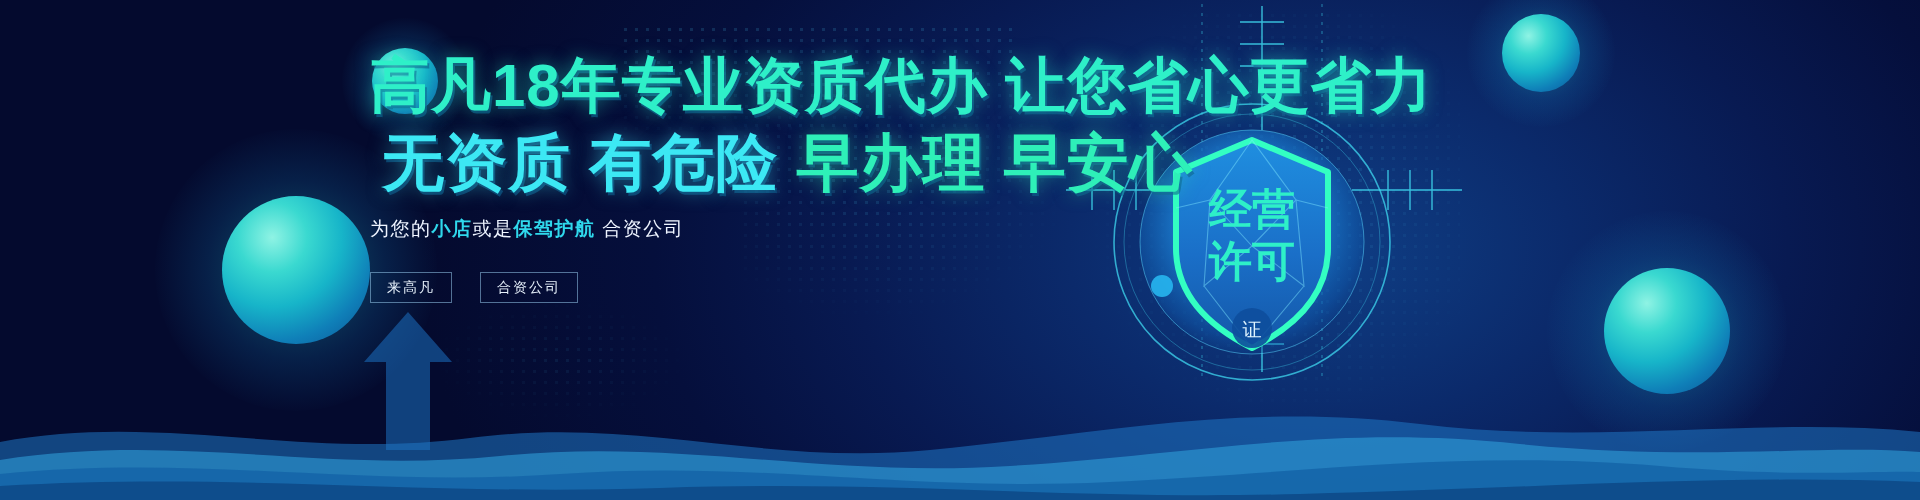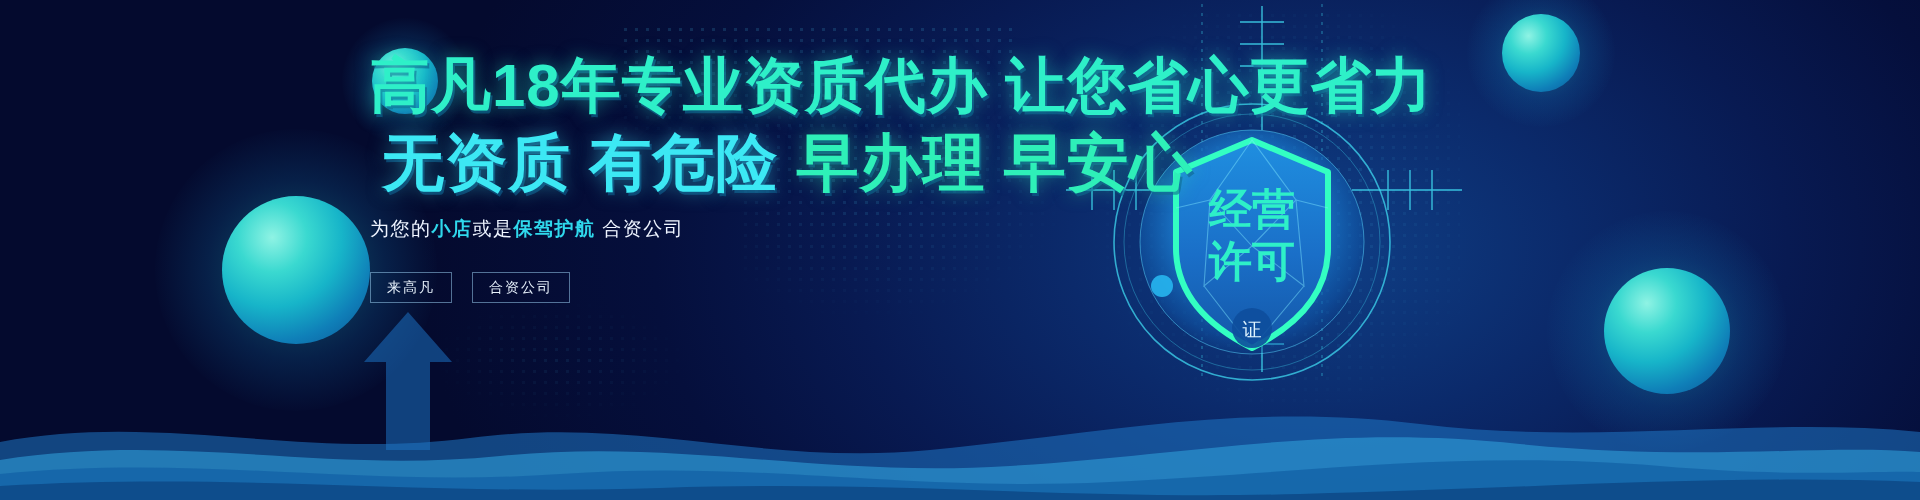--- a/index.html
+++ b/index.html
@@ -119,21 +119,21 @@
     color: #eef4ff;
     letter-spacing: 1.5px;
     white-space: nowrap;
   }
   #subtitle .hl { color: #2fd8ec; font-weight: bold; }
 
   #cta-row {
     margin-top: 30px;
     display: flex;
     align-items: center;
-    gap: 20px;
+    gap: 28px;
   }
   .cta-btn {
     border: 1px solid rgba(150,200,235,0.55);
     color: #e7f1fb;
     font-size: 14px;
     letter-spacing: 2px;
     padding: 7px 16px 8px;
     background: transparent;
     white-space: nowrap;
     line-height: 1;

